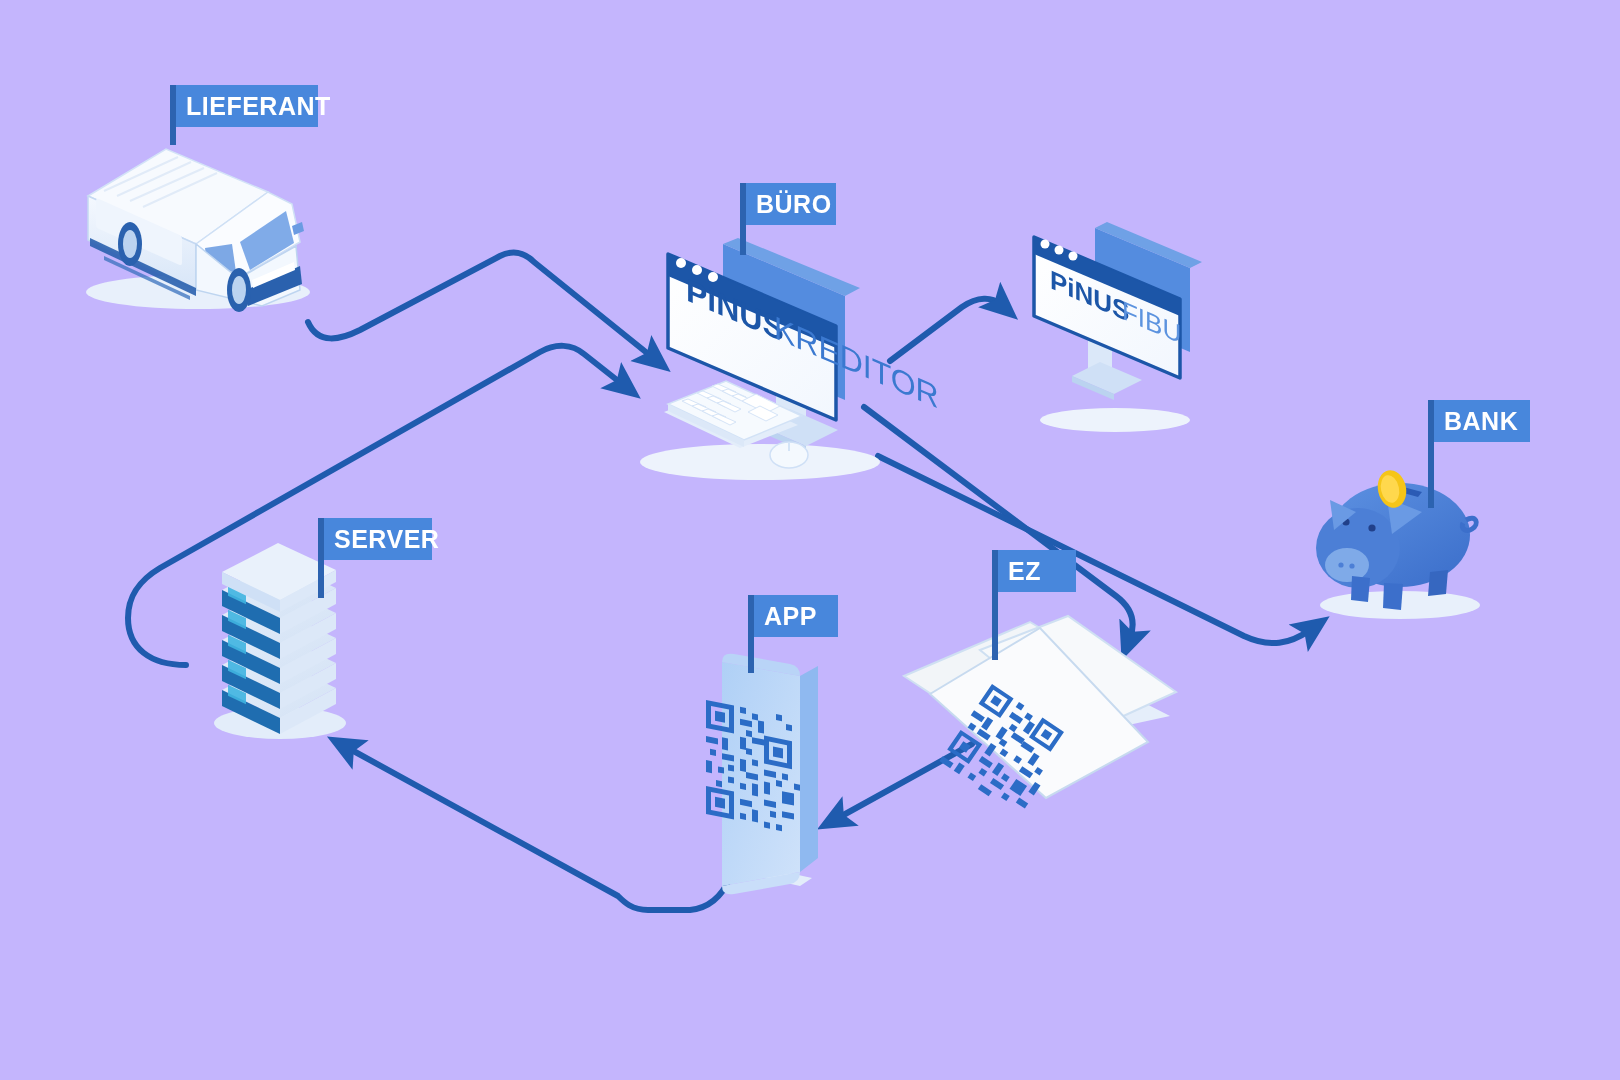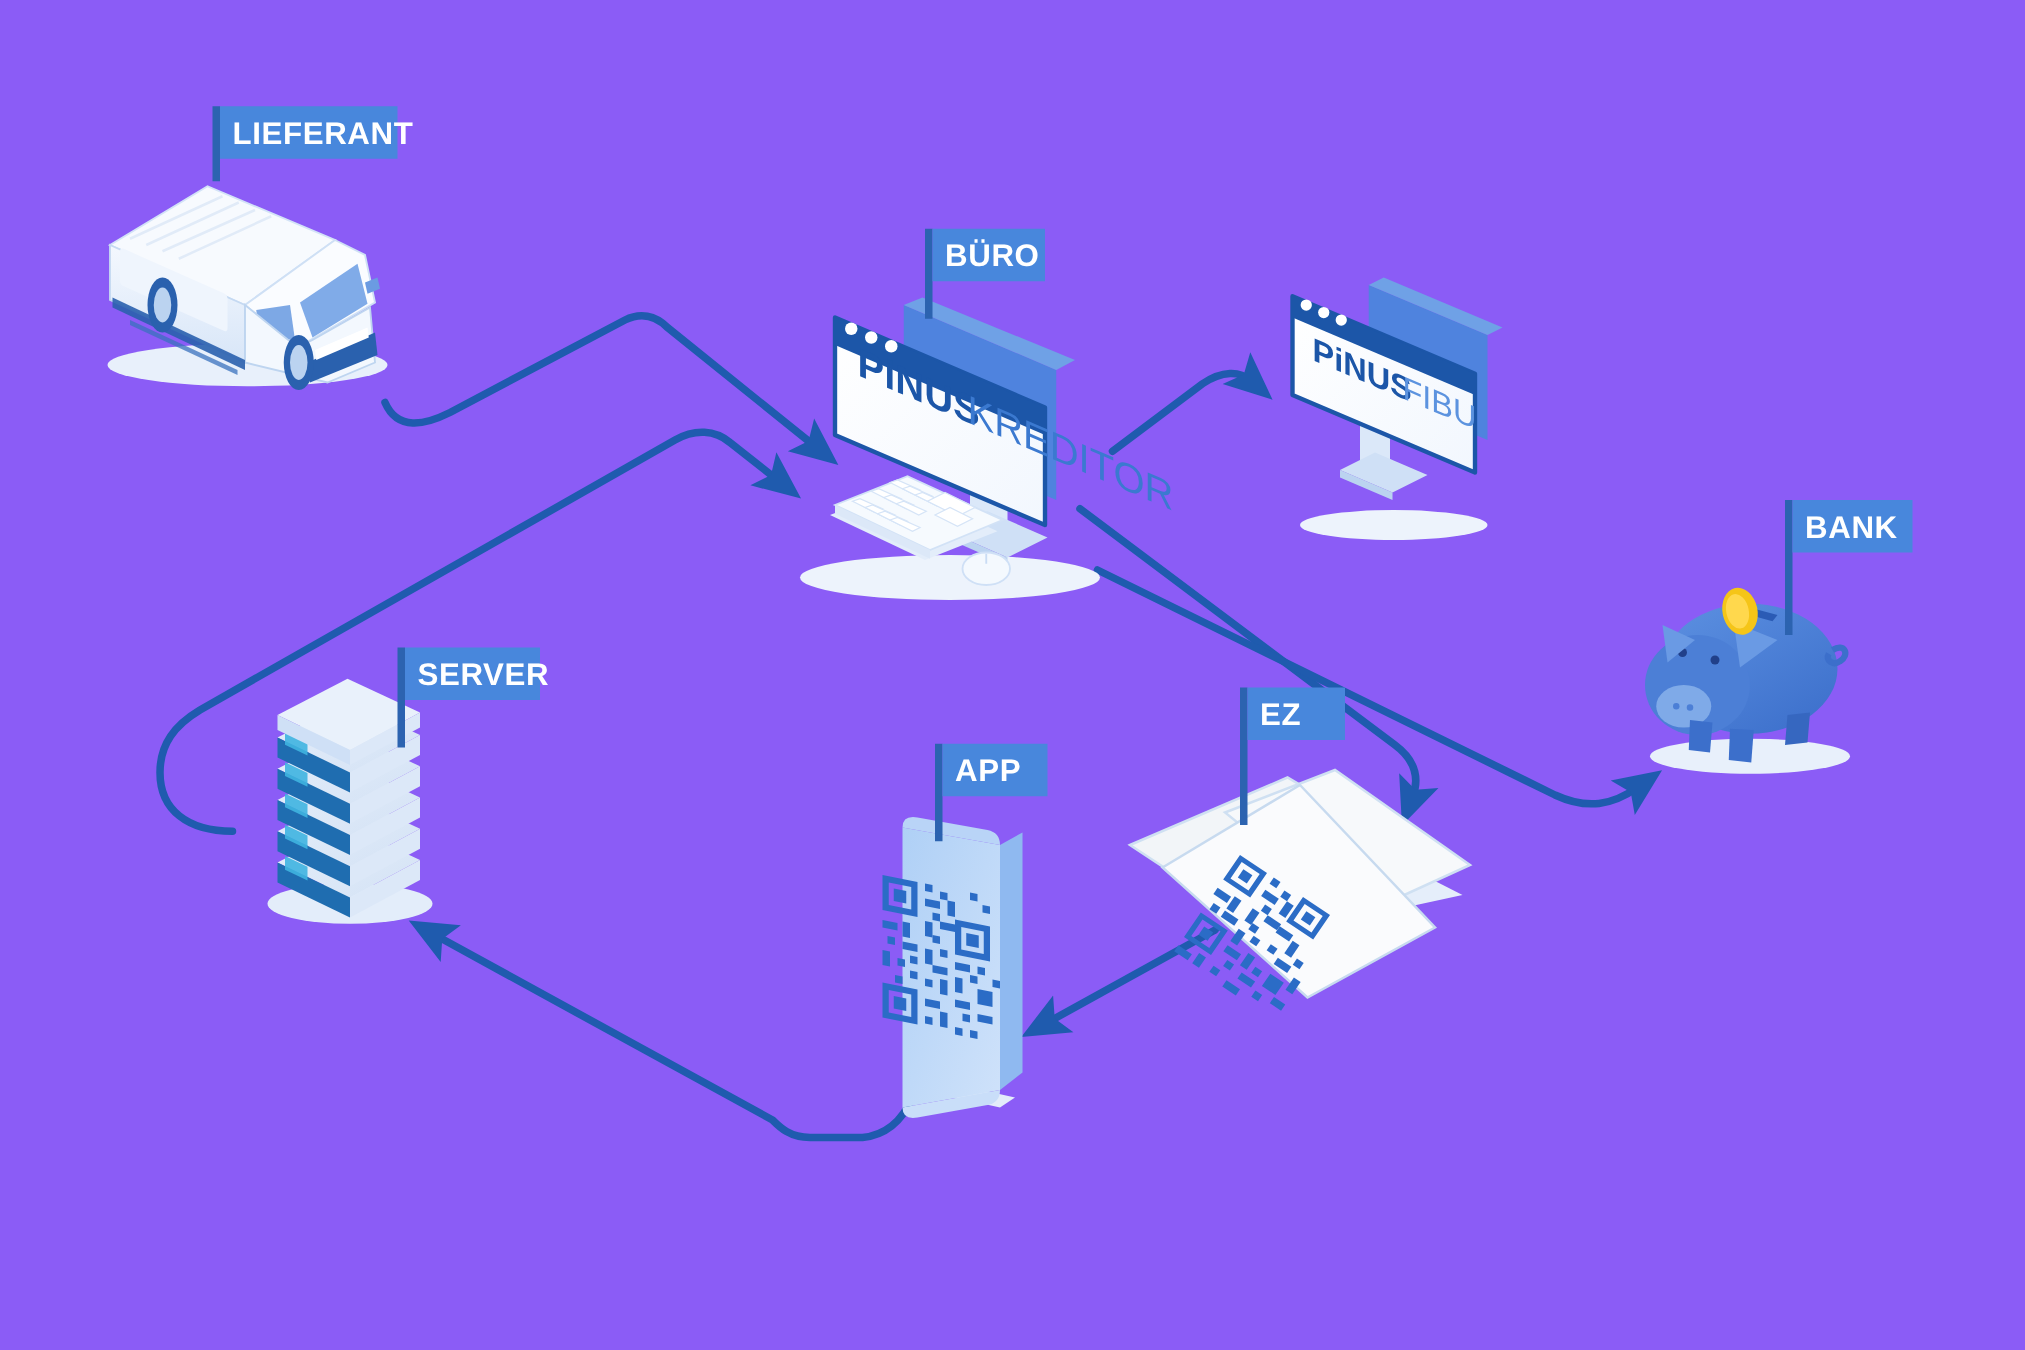--- a/index.html
+++ b/index.html
@@ -8,21 +8,21 @@
     padding: 0;
     background: #ffffff;
   }
   body {
     font-family: "Liberation Sans", sans-serif;
   }
   #stage {
     position: relative;
     width: 1620px;
     height: 1080px;
-    background: #8b5cf6;
+    background: #c4b5fd;
     overflow: hidden;
   }
   #diagram-svg {
     position: absolute;
     left: 0;
     top: 0;
     width: 1620px;
     height: 1080px;
   }
   .flag-text {

